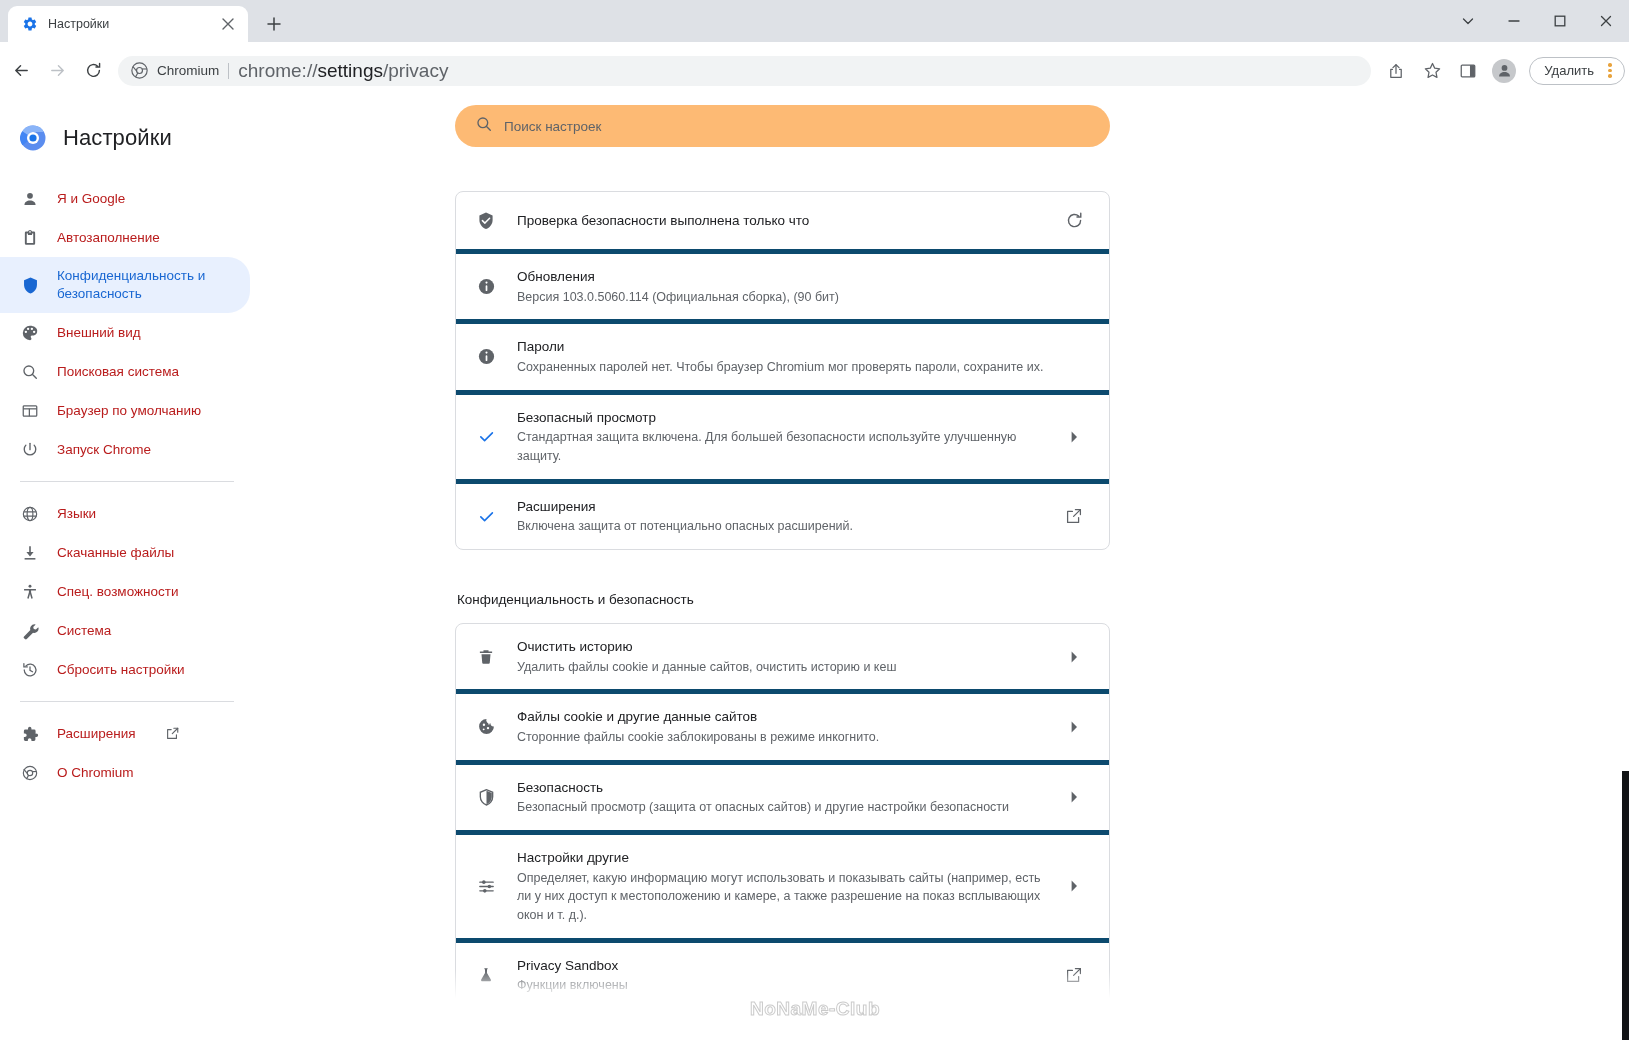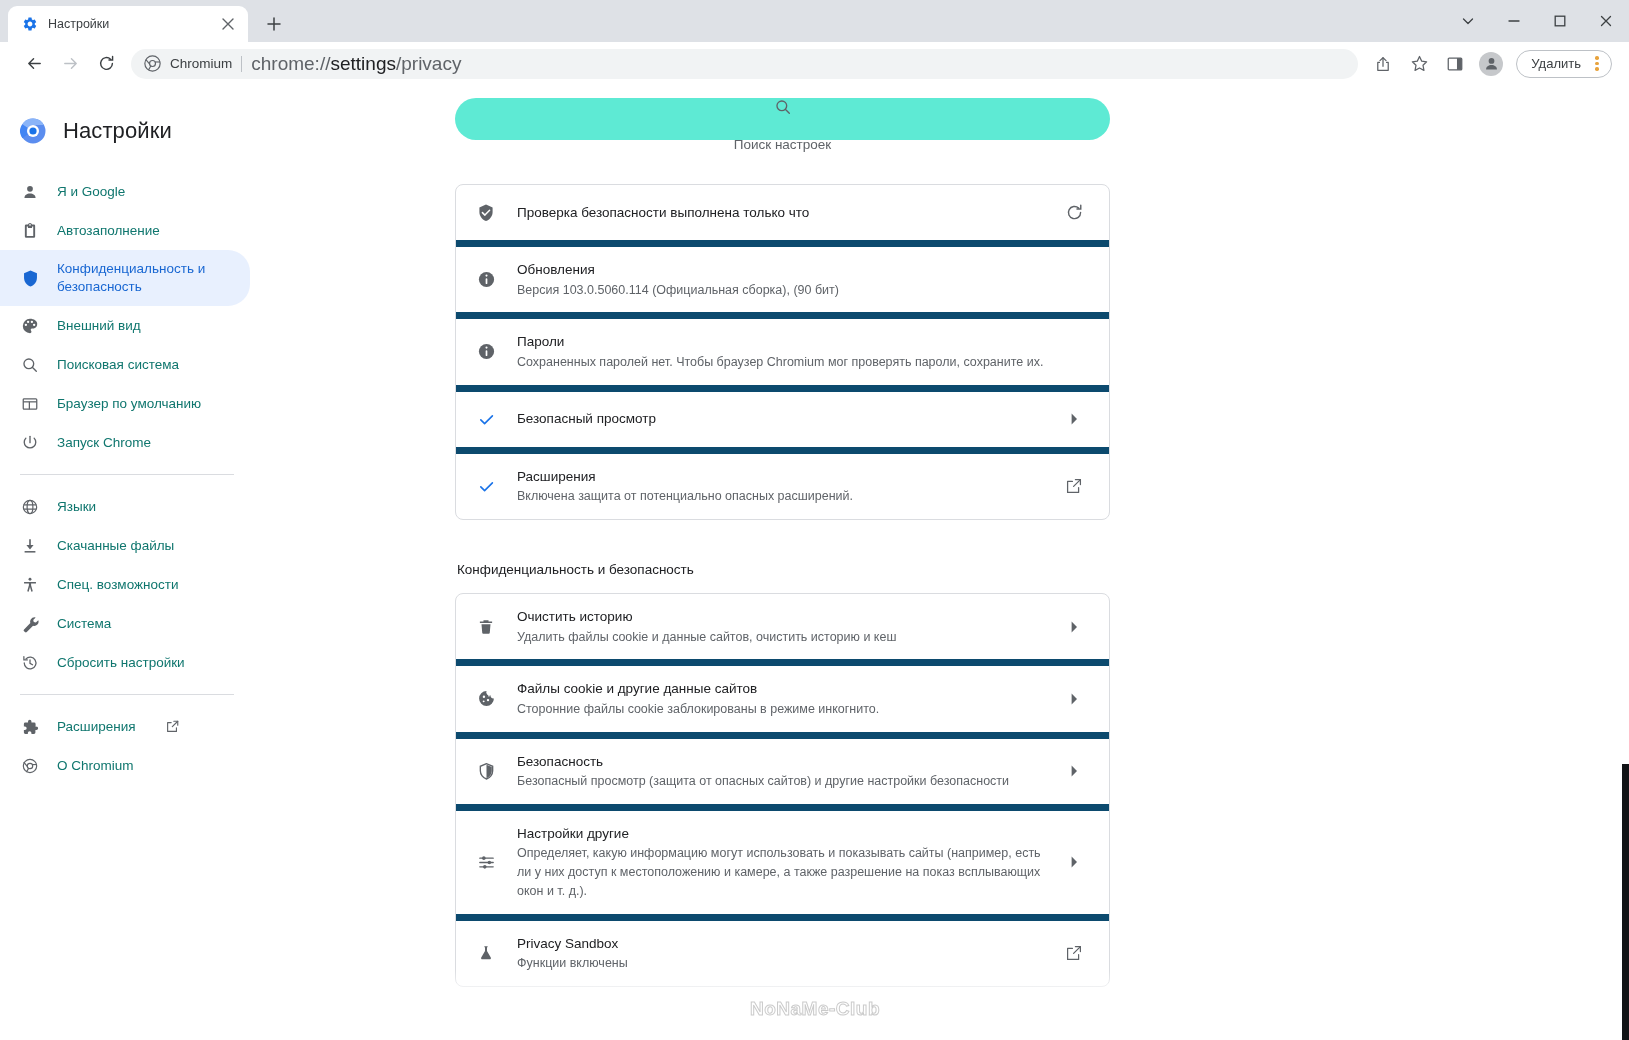--- a/index.html
+++ b/index.html
@@ -72,24 +72,25 @@
   .wc-btn {
     width: 46px; height: 42px;
     display: flex; align-items: center; justify-content: center;
     color: #3c4043;
   }
 
   .toolbar {
     height: 44px;
     background: #ffffff;
     display: flex; align-items: center;
-    padding: 0 17px;
+    padding: 0 4px;
     gap: 2px;
     flex: 0 0 auto;
     border-bottom: 1px solid #ffffff;
+    margin-top: 7px;
   }
   .tb-icon {
     width: 34px; height: 34px;
     display: flex; align-items: center; justify-content: center;
     border-radius: 50%;
     color: #5f6368;
     flex: 0 0 auto;
   }
   .tb-icon.disabled { color: #bdc1c6; }
   .omnibox {
@@ -177,21 +178,21 @@
     letter-spacing: 0.1px;
   }
   .navlist { margin-top: 16px; }
   .navitem {
     display: flex; align-items: center;
     gap: 17px;
     height: 39px;
     padding-left: 20px;
     padding-right: 16px;
     border-radius: 0 22px 22px 0;
-    color: #0f766e;
+    color: #b91c1c;
     font-size: 13.5px;
   }
   .navitem .nav-ico {
     width: 20px; height: 20px; flex: 0 0 auto;
     display: flex; align-items: center; justify-content: center;
     color: #5f6368;
   }
   .navitem.selected {
     background: #e8f0fe;
     color: #1967d2;
@@ -214,26 +215,25 @@
   }
   .search-wrap {
     padding-top: 12px;
     display: flex;
     justify-content: flex-start;
   }
   .searchbox {
     margin-left: 205px;
     width: 655px;
     height: 42px;
-    background: #5eead4;
+    background: #fdba74;
     border-radius: 21px;
     display: flex; align-items: center;
-    gap: 17px;
+    gap: 11px;
     padding: 0 20px;
-    flex-direction: column;
   }
   .search-placeholder { font-size: 13.5px; color: #5f6368; }
 
   .content {
     margin-left: 205px;
     width: 655px;
     padding-top: 44px;
   }
   .section-title {
     font-size: 13.5px;
@@ -245,21 +245,21 @@
     border: 1px solid #dadce0;
     border-radius: 8px;
     background: #fff;
     overflow: hidden;
   }
   .row {
     display: flex;
     align-items: center;
     padding: 0 24px 0 20px;
     min-height: 62px;
-    border-bottom: 7px solid #0c4a6e;
+    border-bottom: 5px solid #0c4a6e;
     gap: 21px;
   }
   .row:last-child { border-bottom: none; }
   .row-ico {
     width: 20px; height: 20px; flex: 0 0 auto;
     display: flex; align-items: center; justify-content: center;
     color: #5f6368;
   }
   .row-text { flex: 1 1 auto; min-width: 0; padding: 13px 0; }
   .row-title { font-size: 13.5px; color: #202124; line-height: 1.45; }
@@ -668,20 +668,21 @@
           </div>
 
           <div class="row">
             <span class="row-ico check-blue">
               <svg width="19" height="19" viewBox="0 0 20 20" fill="none" stroke="#1a73e8" stroke-width="1.7" stroke-linecap="round" stroke-linejoin="round">
                 <path d="M4 10.4 L8 14.4 L16.2 6.2"></path>
               </svg>
             </span>
             <span class="row-text">
               <div class="row-title">Безопасный просмотр</div>
+              <div class="row-sub">Стандартная защита включена. Для большей безопасности используйте улучшенную защиту.</div>
             </span>
             <span class="row-action chev">
               <svg width="10" height="14" viewBox="0 0 10 14" fill="#5f6368">
                 <path d="M2.6 1.6 L8 7 L2.6 12.4 Z"></path>
               </svg>
             </span>
           </div>
 
           <div class="row">
             <span class="row-ico check-blue">

